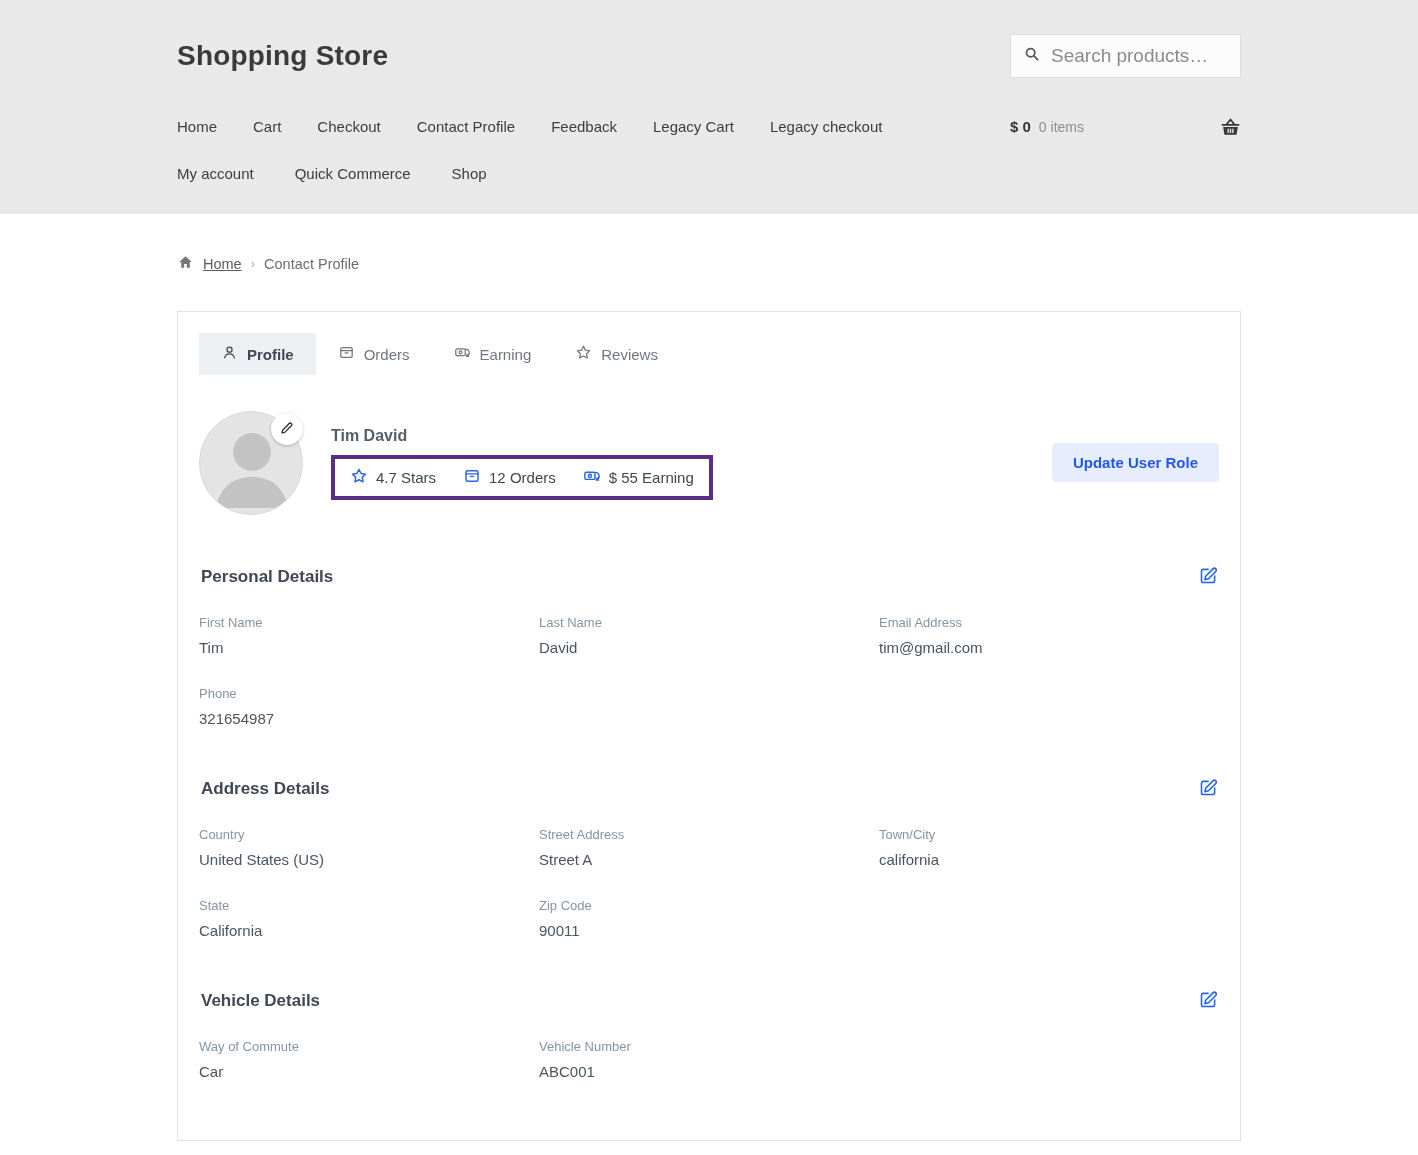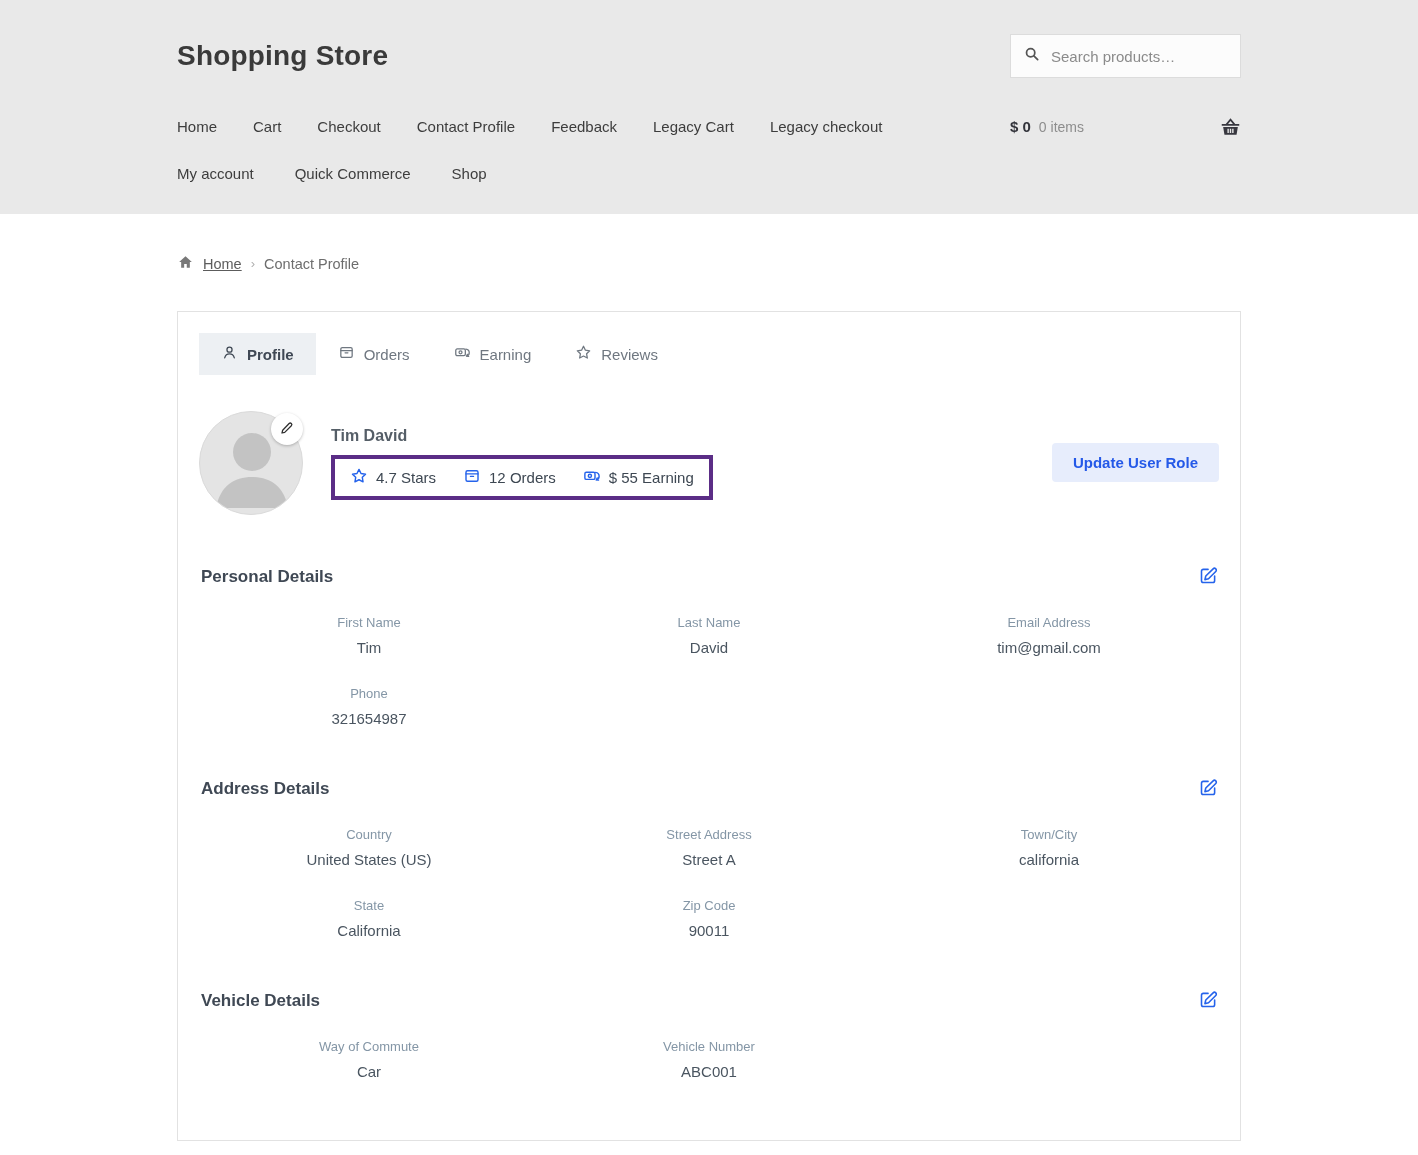--- a/index.html
+++ b/index.html
@@ -18,21 +18,21 @@
   .masthead-row { display:flex; justify-content:space-between; align-items:center; }
   .site-title { font-size:28px; font-weight:700; color:#3a3a3a; letter-spacing:.2px; margin:0;text-align:right; }
   .search-box {
     display:flex; align-items:center; gap:9px;
     width:231px; height:44px; padding:0 13px;
     background:#fcfcfc; border:1px solid #dcdcdc;
   }
   .search-box svg { flex:0 0 auto; }
   .search-box input {
     border:none; outline:none; background:transparent;
-    font-family:inherit; font-size:15px; color:#555; width:100%;
+    font-family:inherit; font-size:19px; color:#555; width:100%;
   }
   .search-box input::placeholder { color:#8b8b8b; }
 
   .nav-row { display:flex; justify-content:space-between; align-items:center; margin-top:38px; }
   .nav-list { display:flex; gap:36px; list-style:none; margin:0; padding:0; }
   .nav-list li { font-size:15px; color:#3d3d3d; cursor:pointer; }
   .nav-row--secondary { margin-top:28px; justify-content:flex-start; }
   .nav-row--secondary .nav-list { gap:41px; }
 
   .cart-zone { display:flex; align-items:center; justify-content:space-between; width:231px; }
@@ -96,21 +96,20 @@
 
   
   .section { margin-top:50px; }
   .section-head { display:flex; justify-content:space-between; align-items:flex-start; }
   .section-title { margin:2px; font-size:17px; font-weight:700; color:#3f4854; }
   .section-edit-btn { background:none; border:none; padding:0; cursor:pointer; line-height:0; }
   .fields-grid {
     margin-top:26px;
     display:grid; grid-template-columns:repeat(3, 1fr);
     row-gap:30px;
-    text-align:center;
   }
   .field-label { font-size:13px; color:#8496a6; margin-bottom:9px; }
   .field-value { font-size:15px; color:#4a5560; }
 </style>
 </head>
 <body>
 
 <header class="site-header">
   <div class="container">
     <div class="masthead-row">

